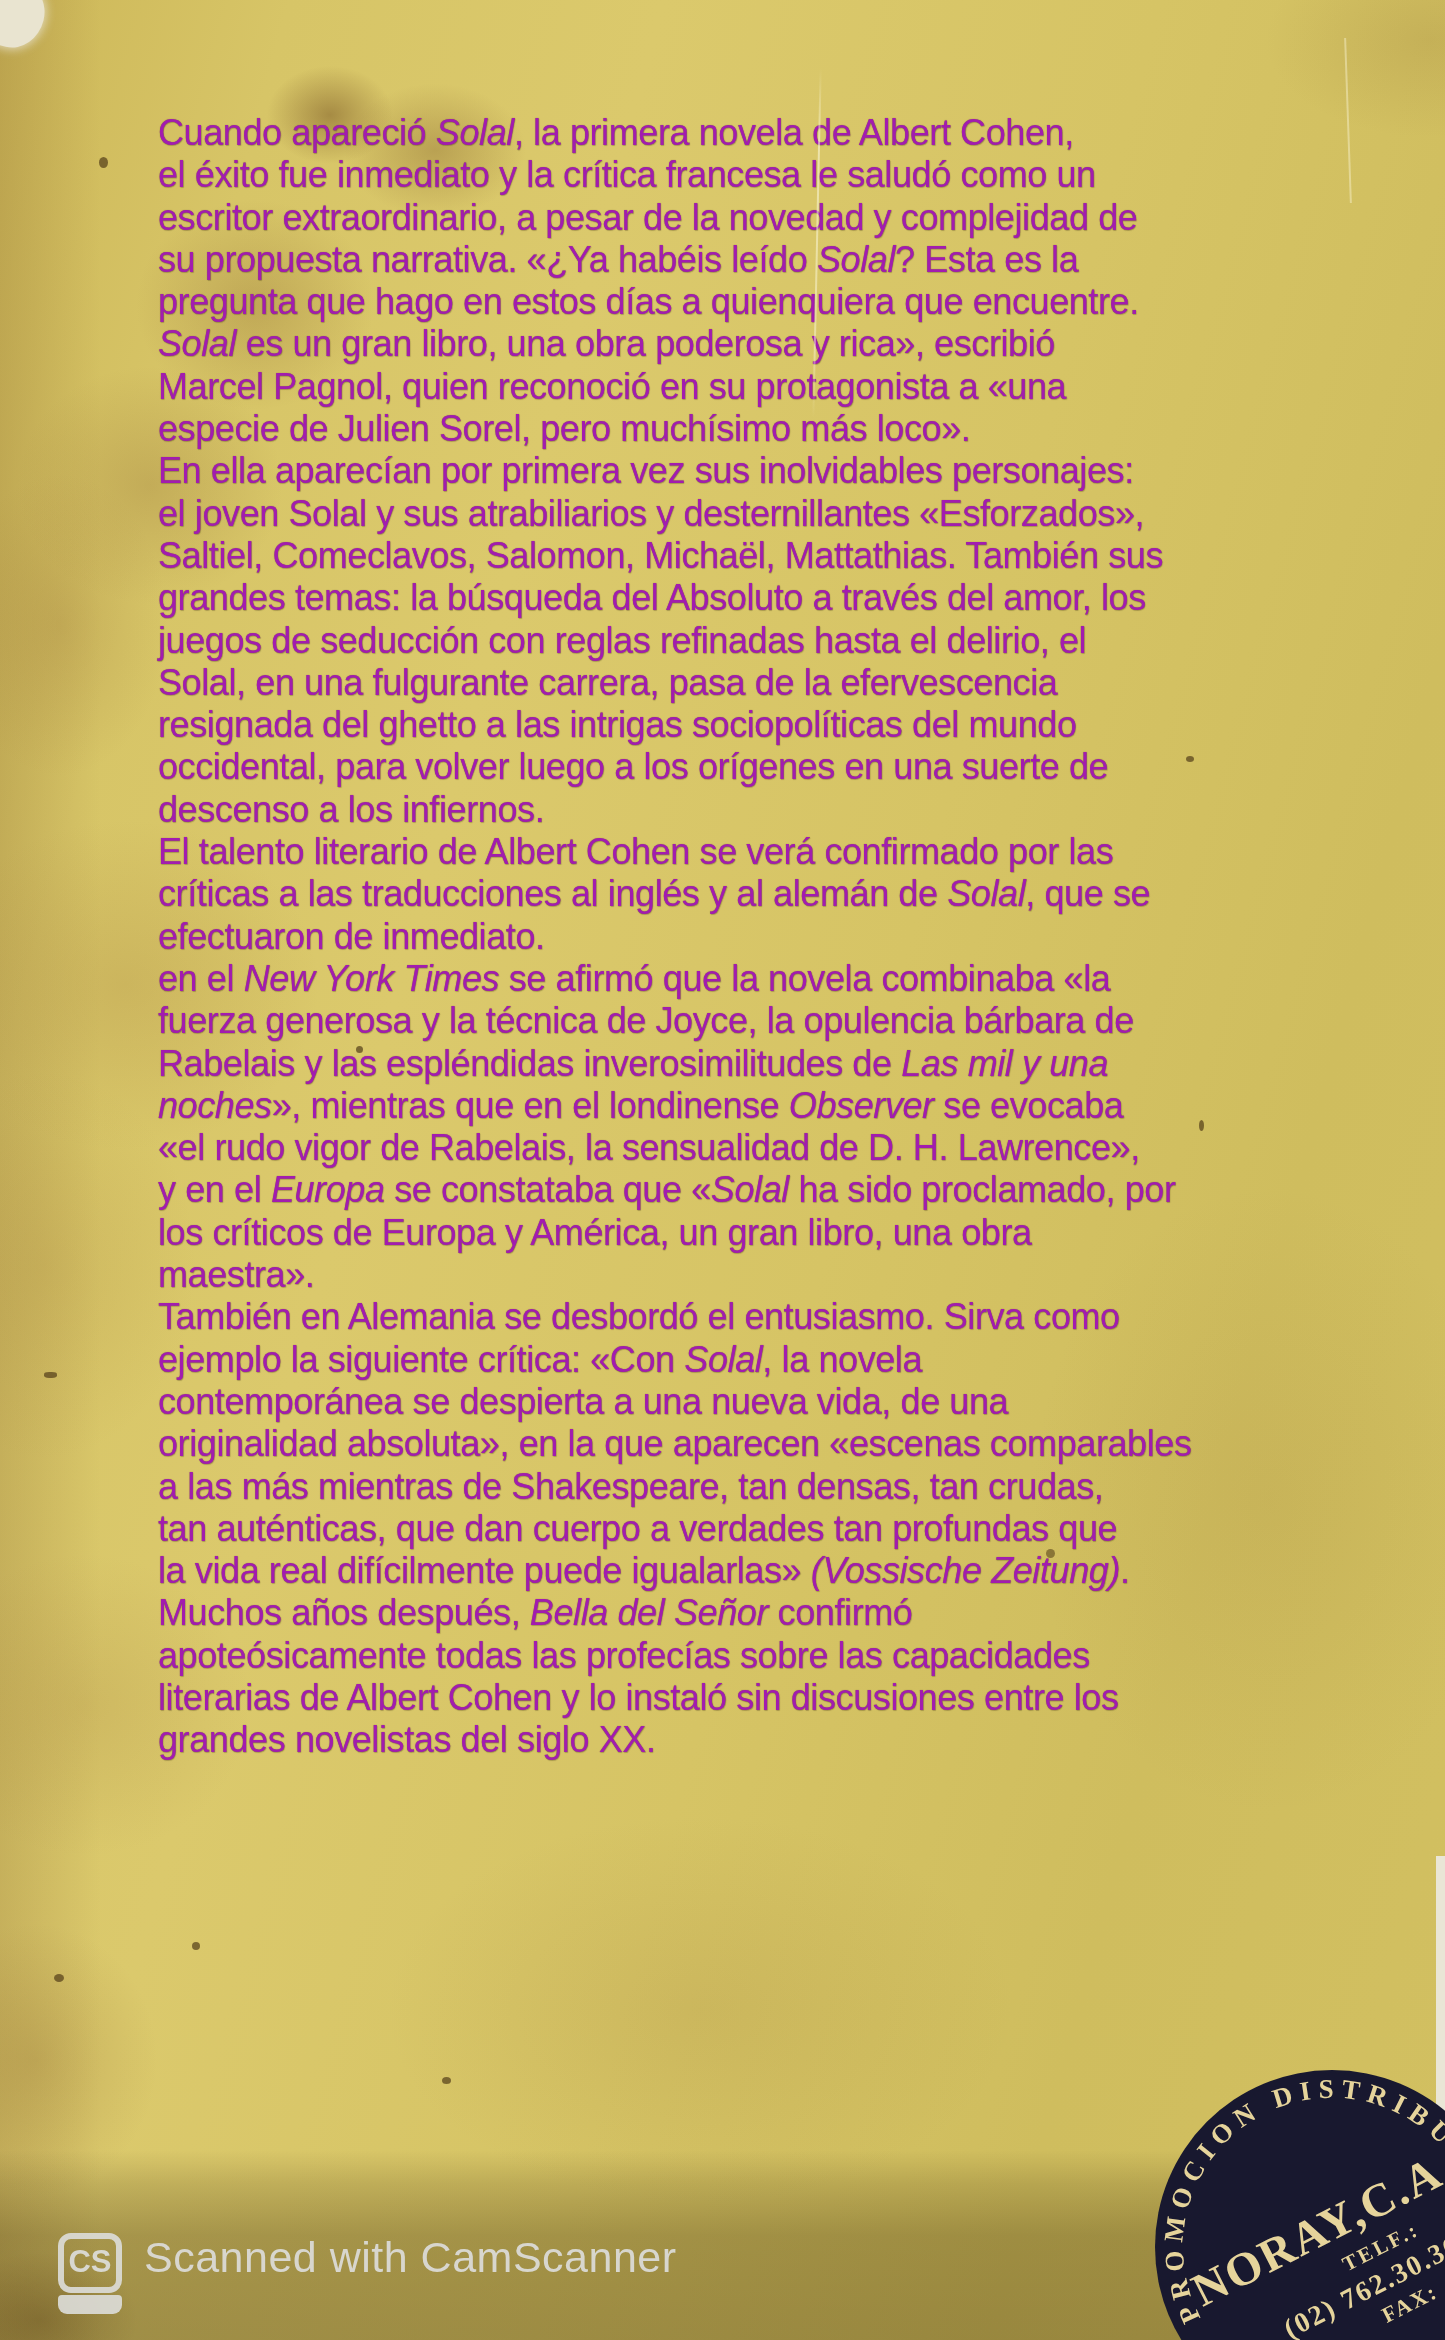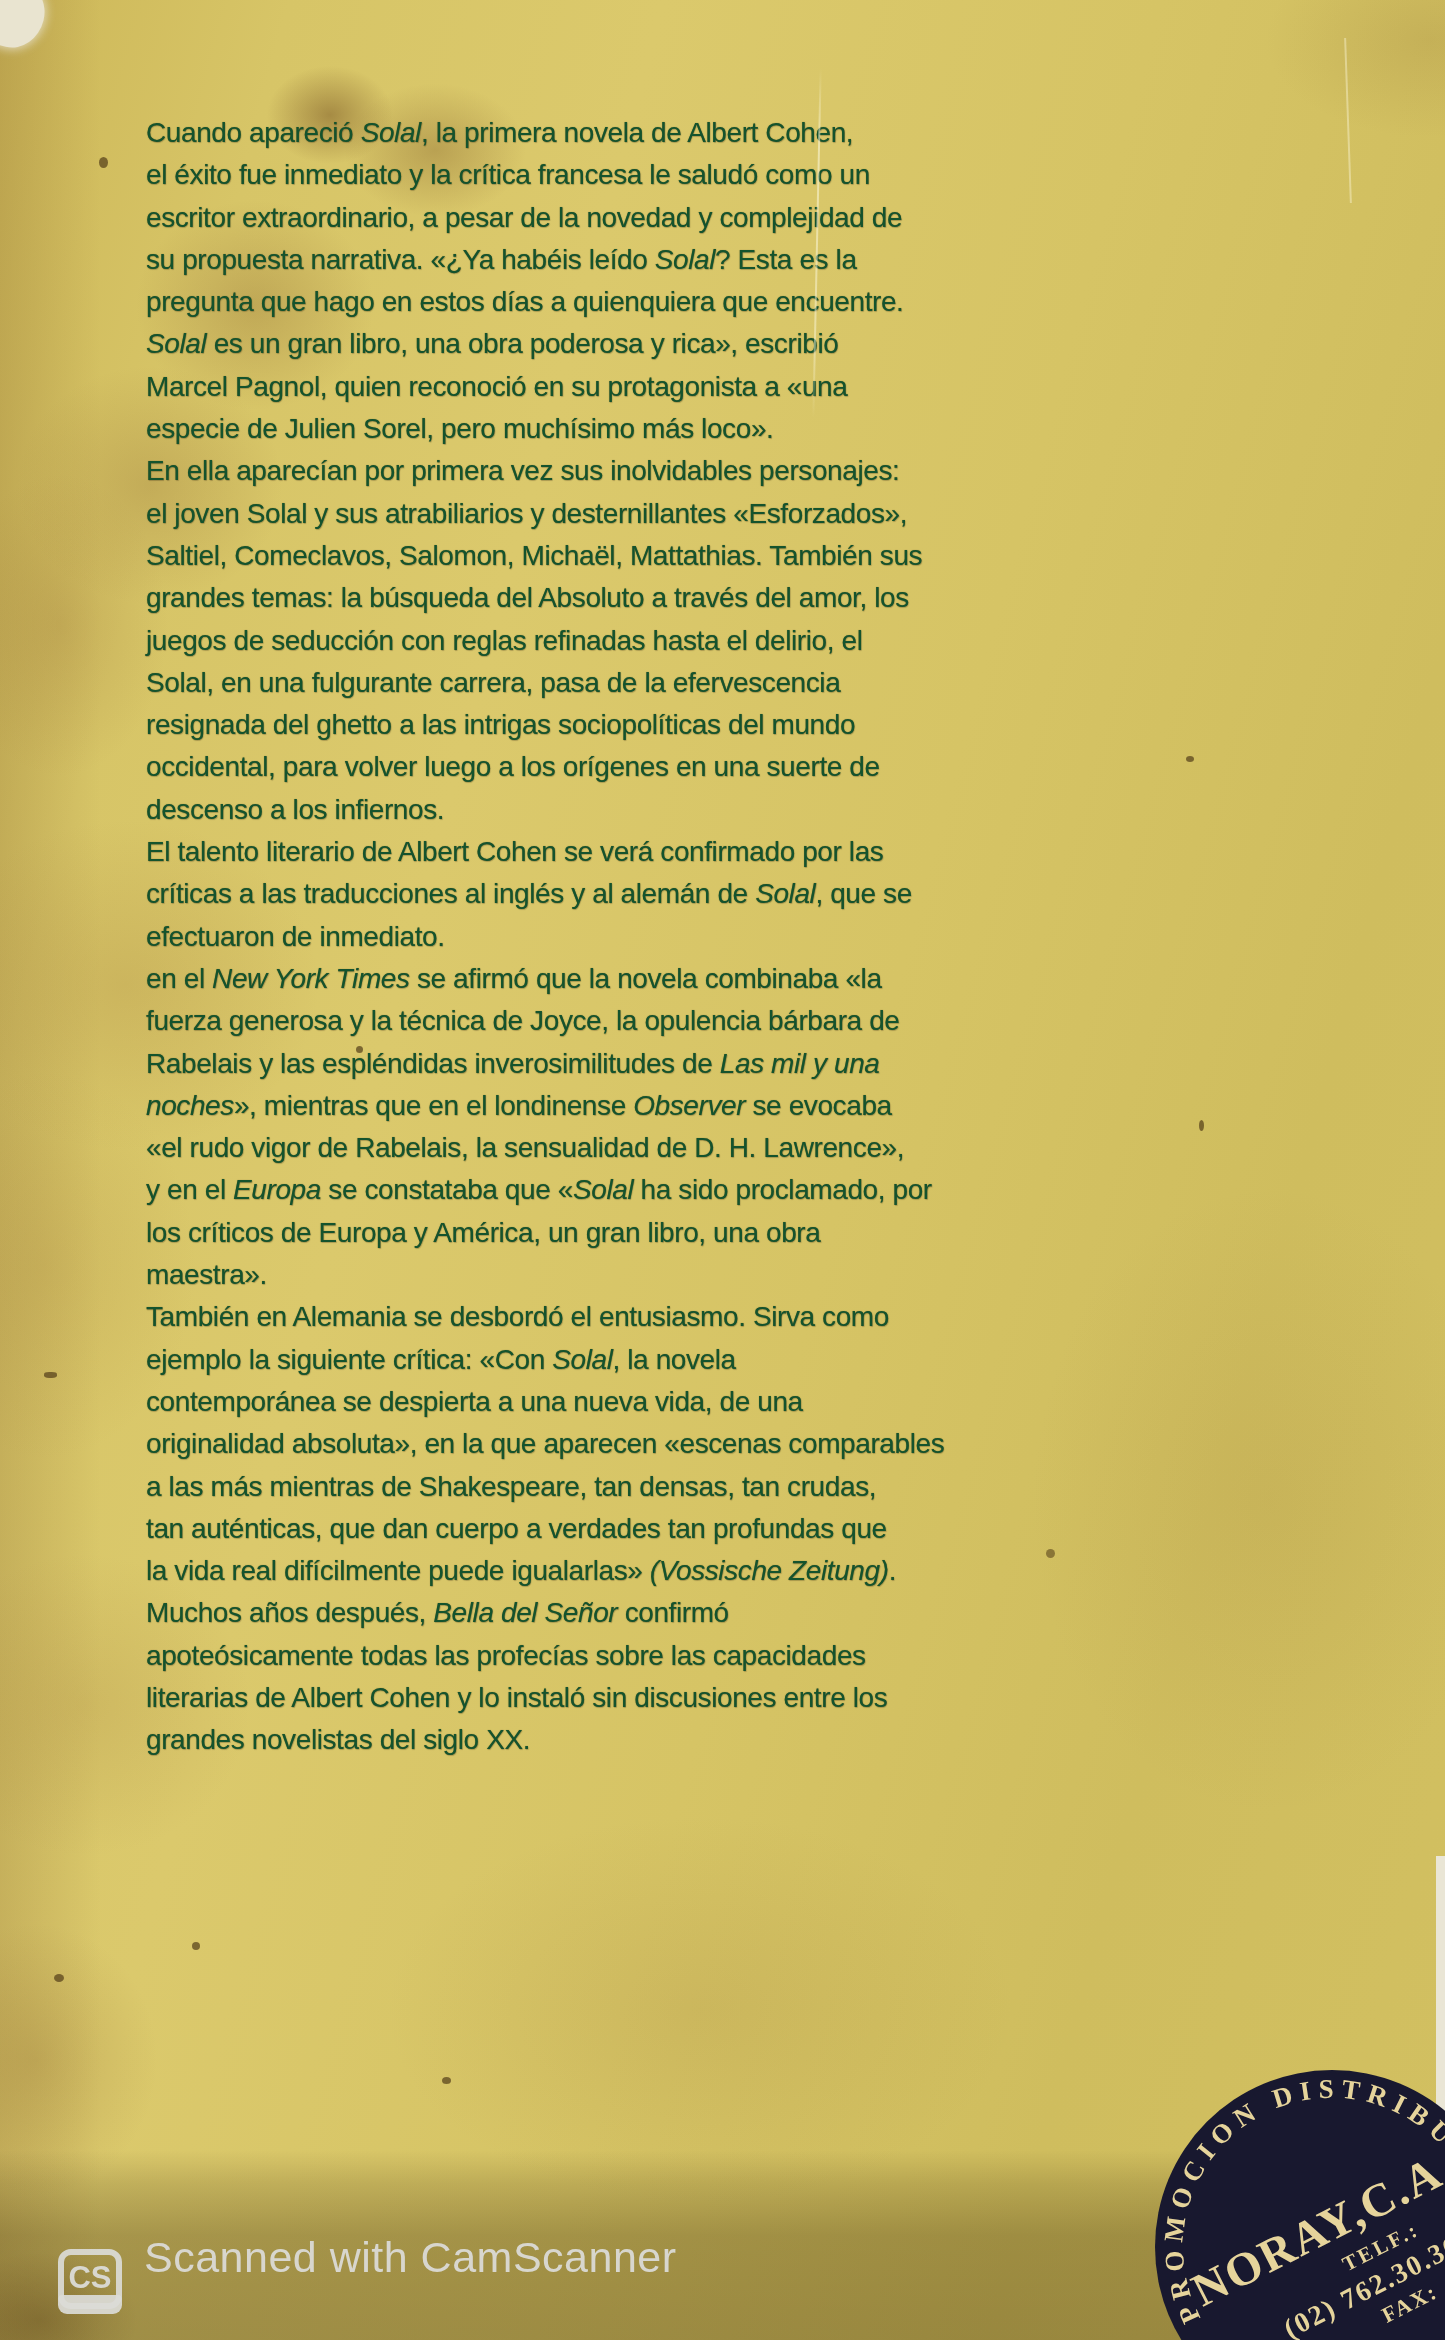--- a/index.html
+++ b/index.html
@@ -49,39 +49,39 @@
   .s1{left:99px;top:157px;width:9px;height:11px;}
   .s2{left:356px;top:1046px;width:7px;height:7px;}
   .s3{left:54px;top:1974px;width:10px;height:8px;}
   .s4{left:192px;top:1942px;width:8px;height:8px;}
   .s5{left:442px;top:2077px;width:9px;height:7px;}
   .s6{left:1186px;top:756px;width:8px;height:6px;}
   .s7{left:1199px;top:1120px;width:5px;height:11px;}
   .s8{left:1046px;top:1549px;width:9px;height:9px;opacity:.8;}
   .s9{left:44px;top:1372px;width:13px;height:6px;border-radius:40%;}
   .text-block{
-    position:absolute;left:146px;top:112px;width:1140px;
-    font-size:28px;line-height:42.3px;letter-spacing:-0.4px;
-    color:#14532d;
+    position:absolute;left:158px;top:112px;width:1140px;
+    font-size:36px;line-height:42.3px;letter-spacing:-0.4px;
+    color:#a21caf;
     text-shadow:0 0 1px rgba(62,52,22,.55), 0.6px 0.6px 0.8px rgba(62,52,22,.25);
   }
   .text-block .it{font-style:italic;}
   .scan-band{
     position:absolute;left:0;top:2150px;width:1445px;height:190px;
     background:linear-gradient(180deg, rgba(56,40,6,0) 0%, rgba(56,40,6,.16) 18%, rgba(56,40,6,.32) 45%, rgba(56,40,6,.36) 100%);
   }
   .stamp-svg{position:absolute;left:1100px;top:2010px;width:480px;height:480px;overflow:visible;}
   .stamp-rim-text{
     font-family:"Liberation Serif",serif;font-weight:700;font-size:27px;letter-spacing:7px;
     fill:#e6d49b;
   }
   .stamp-center-text{font-family:"Liberation Serif",serif;font-weight:700;fill:#e6d49b;}
   .footer{position:absolute;left:0;top:2205px;width:1445px;height:135px;}
   .cs-icon{
-    position:absolute;left:58px;top:44px;width:64px;height:60px;
+    position:absolute;left:58px;top:28px;width:64px;height:60px;
     border:6px solid rgba(219,219,215,.92);border-radius:13px;box-sizing:border-box;
     display:flex;align-items:center;justify-content:center;
   }
   .cs-letters{
     font-weight:700;font-size:31px;color:rgba(219,219,215,.95);letter-spacing:0px;
     transform:translateY(-1px);
   }
   .cs-bar{
     position:absolute;left:58px;top:90px;width:64px;height:19px;
     background:rgba(219,219,215,.92);border-radius:4px 4px 9px 9px;

